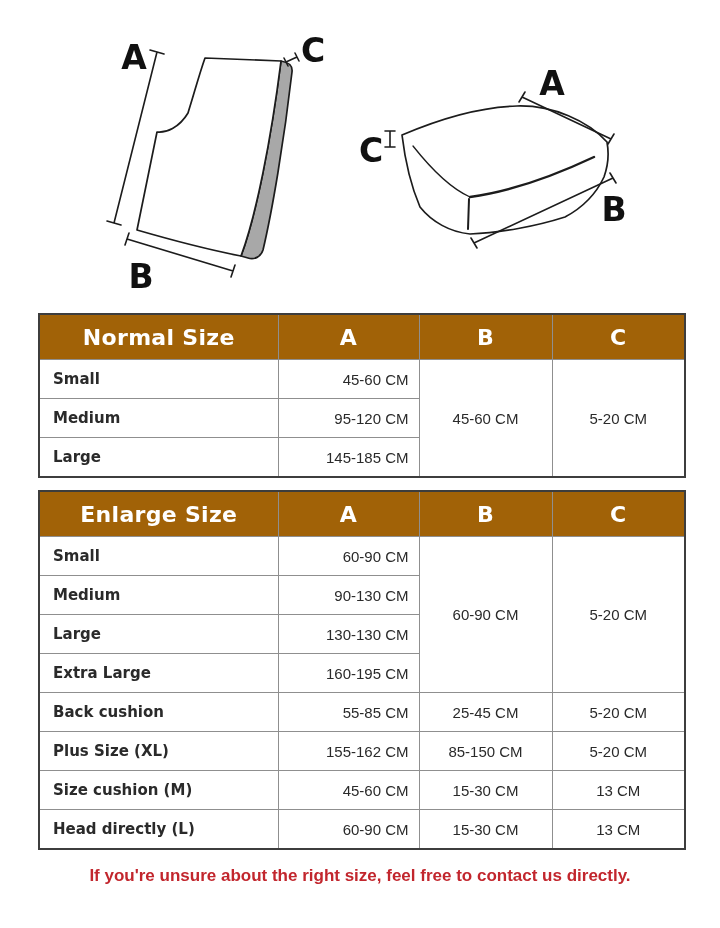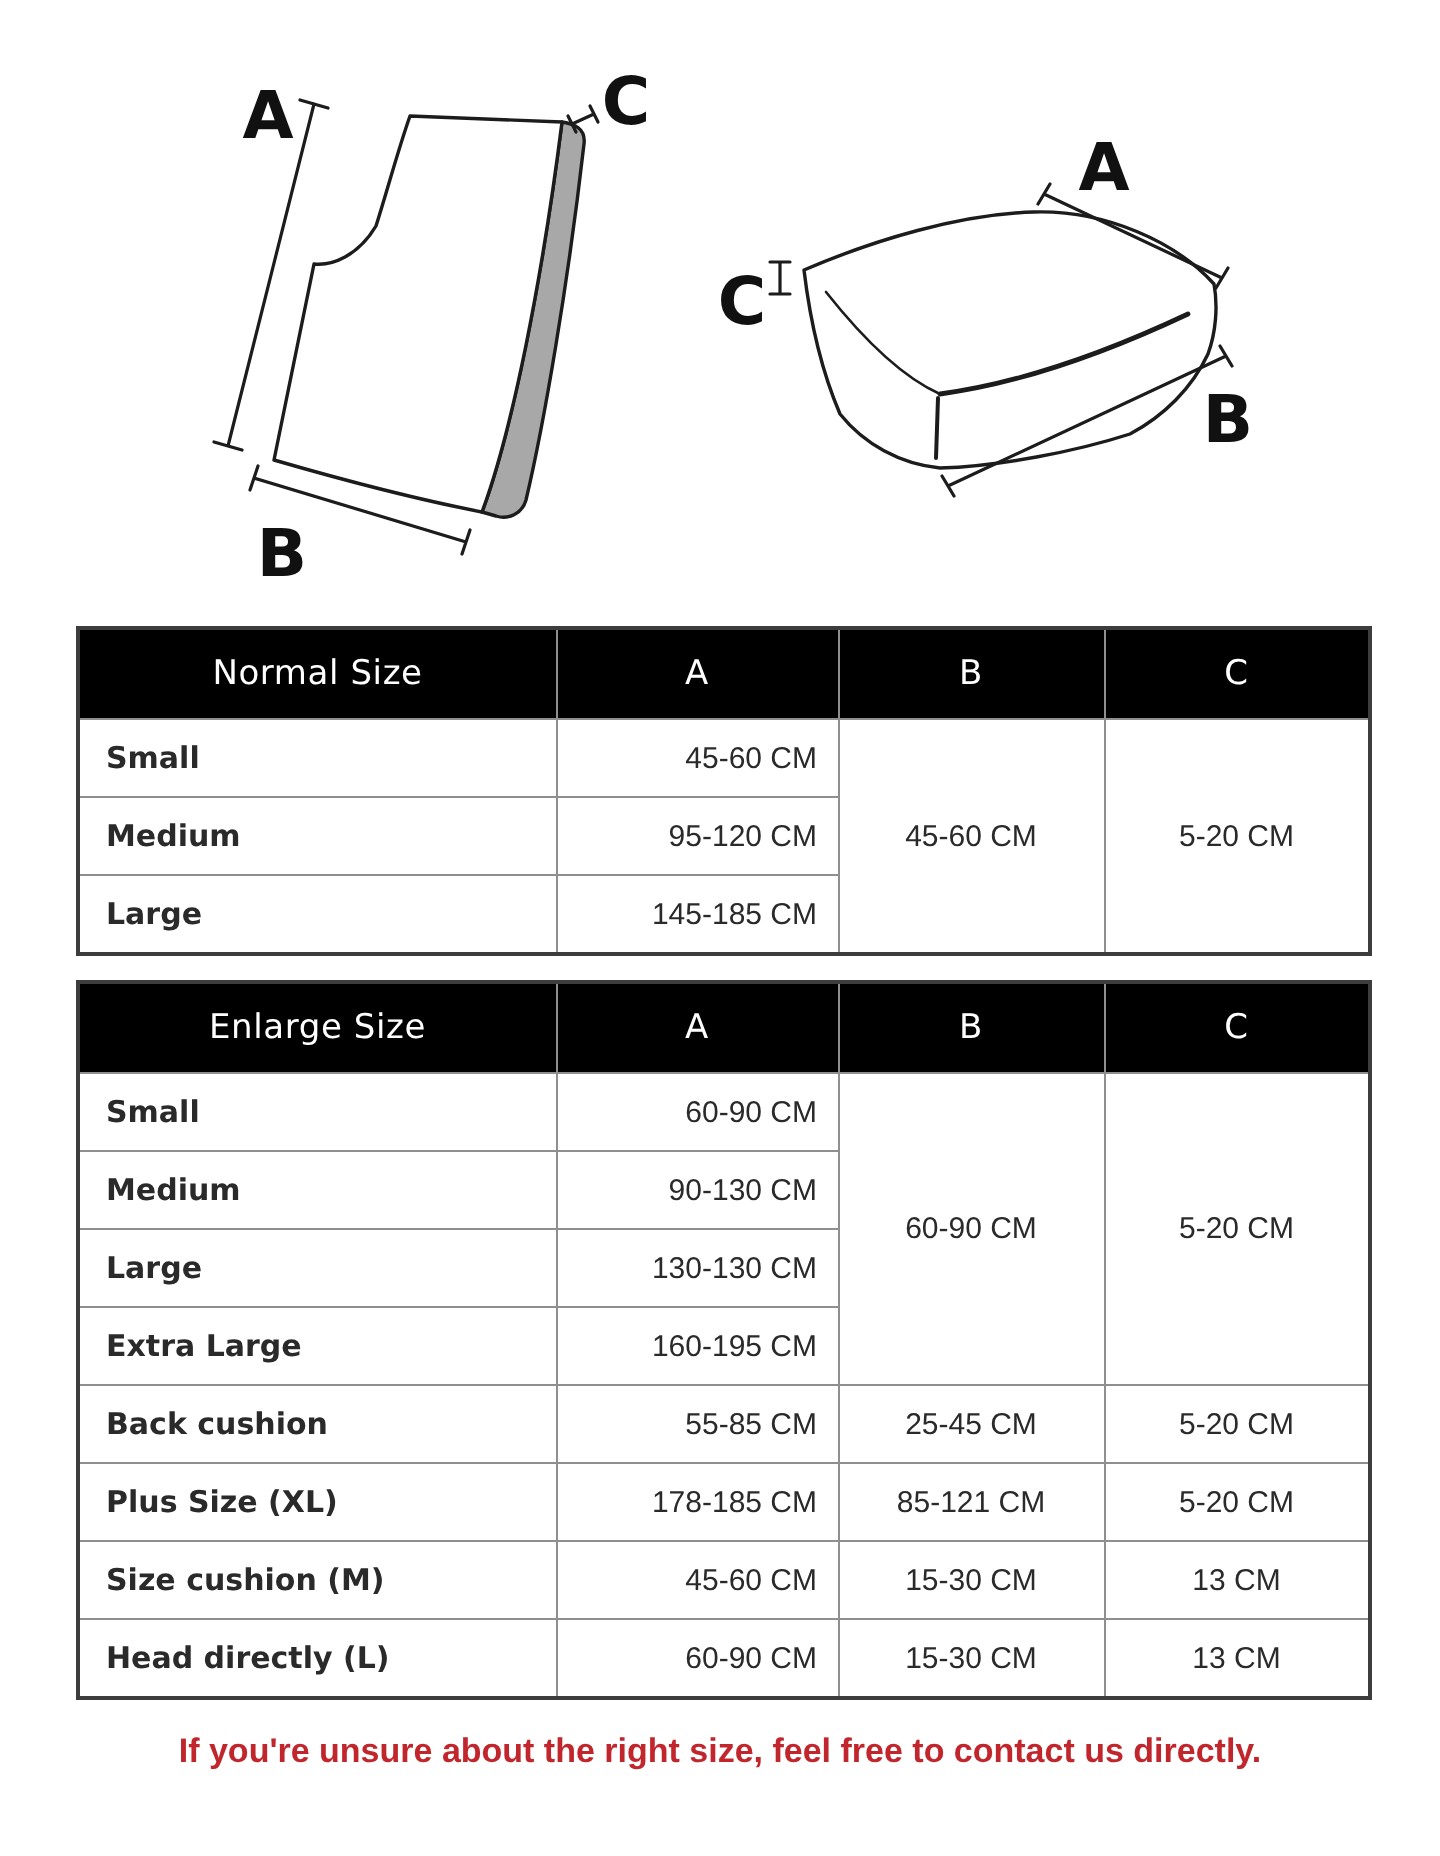--- a/index.html
+++ b/index.html
@@ -25,25 +25,25 @@
     position: absolute; left: 38px;
     width: 646px;
     border-collapse: collapse;
     table-layout: fixed;
     border: 2px solid #3d3d3d;
   }
   #table-normal  { top: 313px; }
   #table-enlarge { top: 490px; }
 
   table.size-table th {
-    background: #000000;
+    background: #a16207;
     color: #ffffff;
     font-family: "DejaVu Sans", sans-serif;
-    font-weight: 400;
-    font-size: 17px;
+    font-weight: 700;
+    font-size: 22px;
     letter-spacing: 0.3px;
     height: 42px;
     border: 1px solid #8f8f8f;
     text-align: center;
     vertical-align: middle;
   }
   table.size-table td {
     border: 1px solid #8f8f8f;
     height: 36px;
     font-size: 15px;
@@ -182,22 +182,22 @@
       <td class="value-cell">160-195 CM</td>
     </tr>
     <tr>
       <td class="label-cell">Back cushion</td>
       <td class="value-cell">55-85 CM</td>
       <td class="merged-cell">25-45 CM</td>
       <td class="merged-cell">5-20 CM</td>
     </tr>
     <tr>
       <td class="label-cell">Plus Size (XL)</td>
-      <td class="value-cell">178-185 CM</td>
-      <td class="merged-cell">85-121 CM</td>
+      <td class="value-cell">155-162 CM</td>
+      <td class="merged-cell">85-150 CM</td>
       <td class="merged-cell">5-20 CM</td>
     </tr>
     <tr>
       <td class="label-cell">Size cushion (M)</td>
       <td class="value-cell">45-60 CM</td>
       <td class="merged-cell">15-30 CM</td>
       <td class="merged-cell">13 CM</td>
     </tr>
     <tr>
       <td class="label-cell">Head directly (L)</td>

